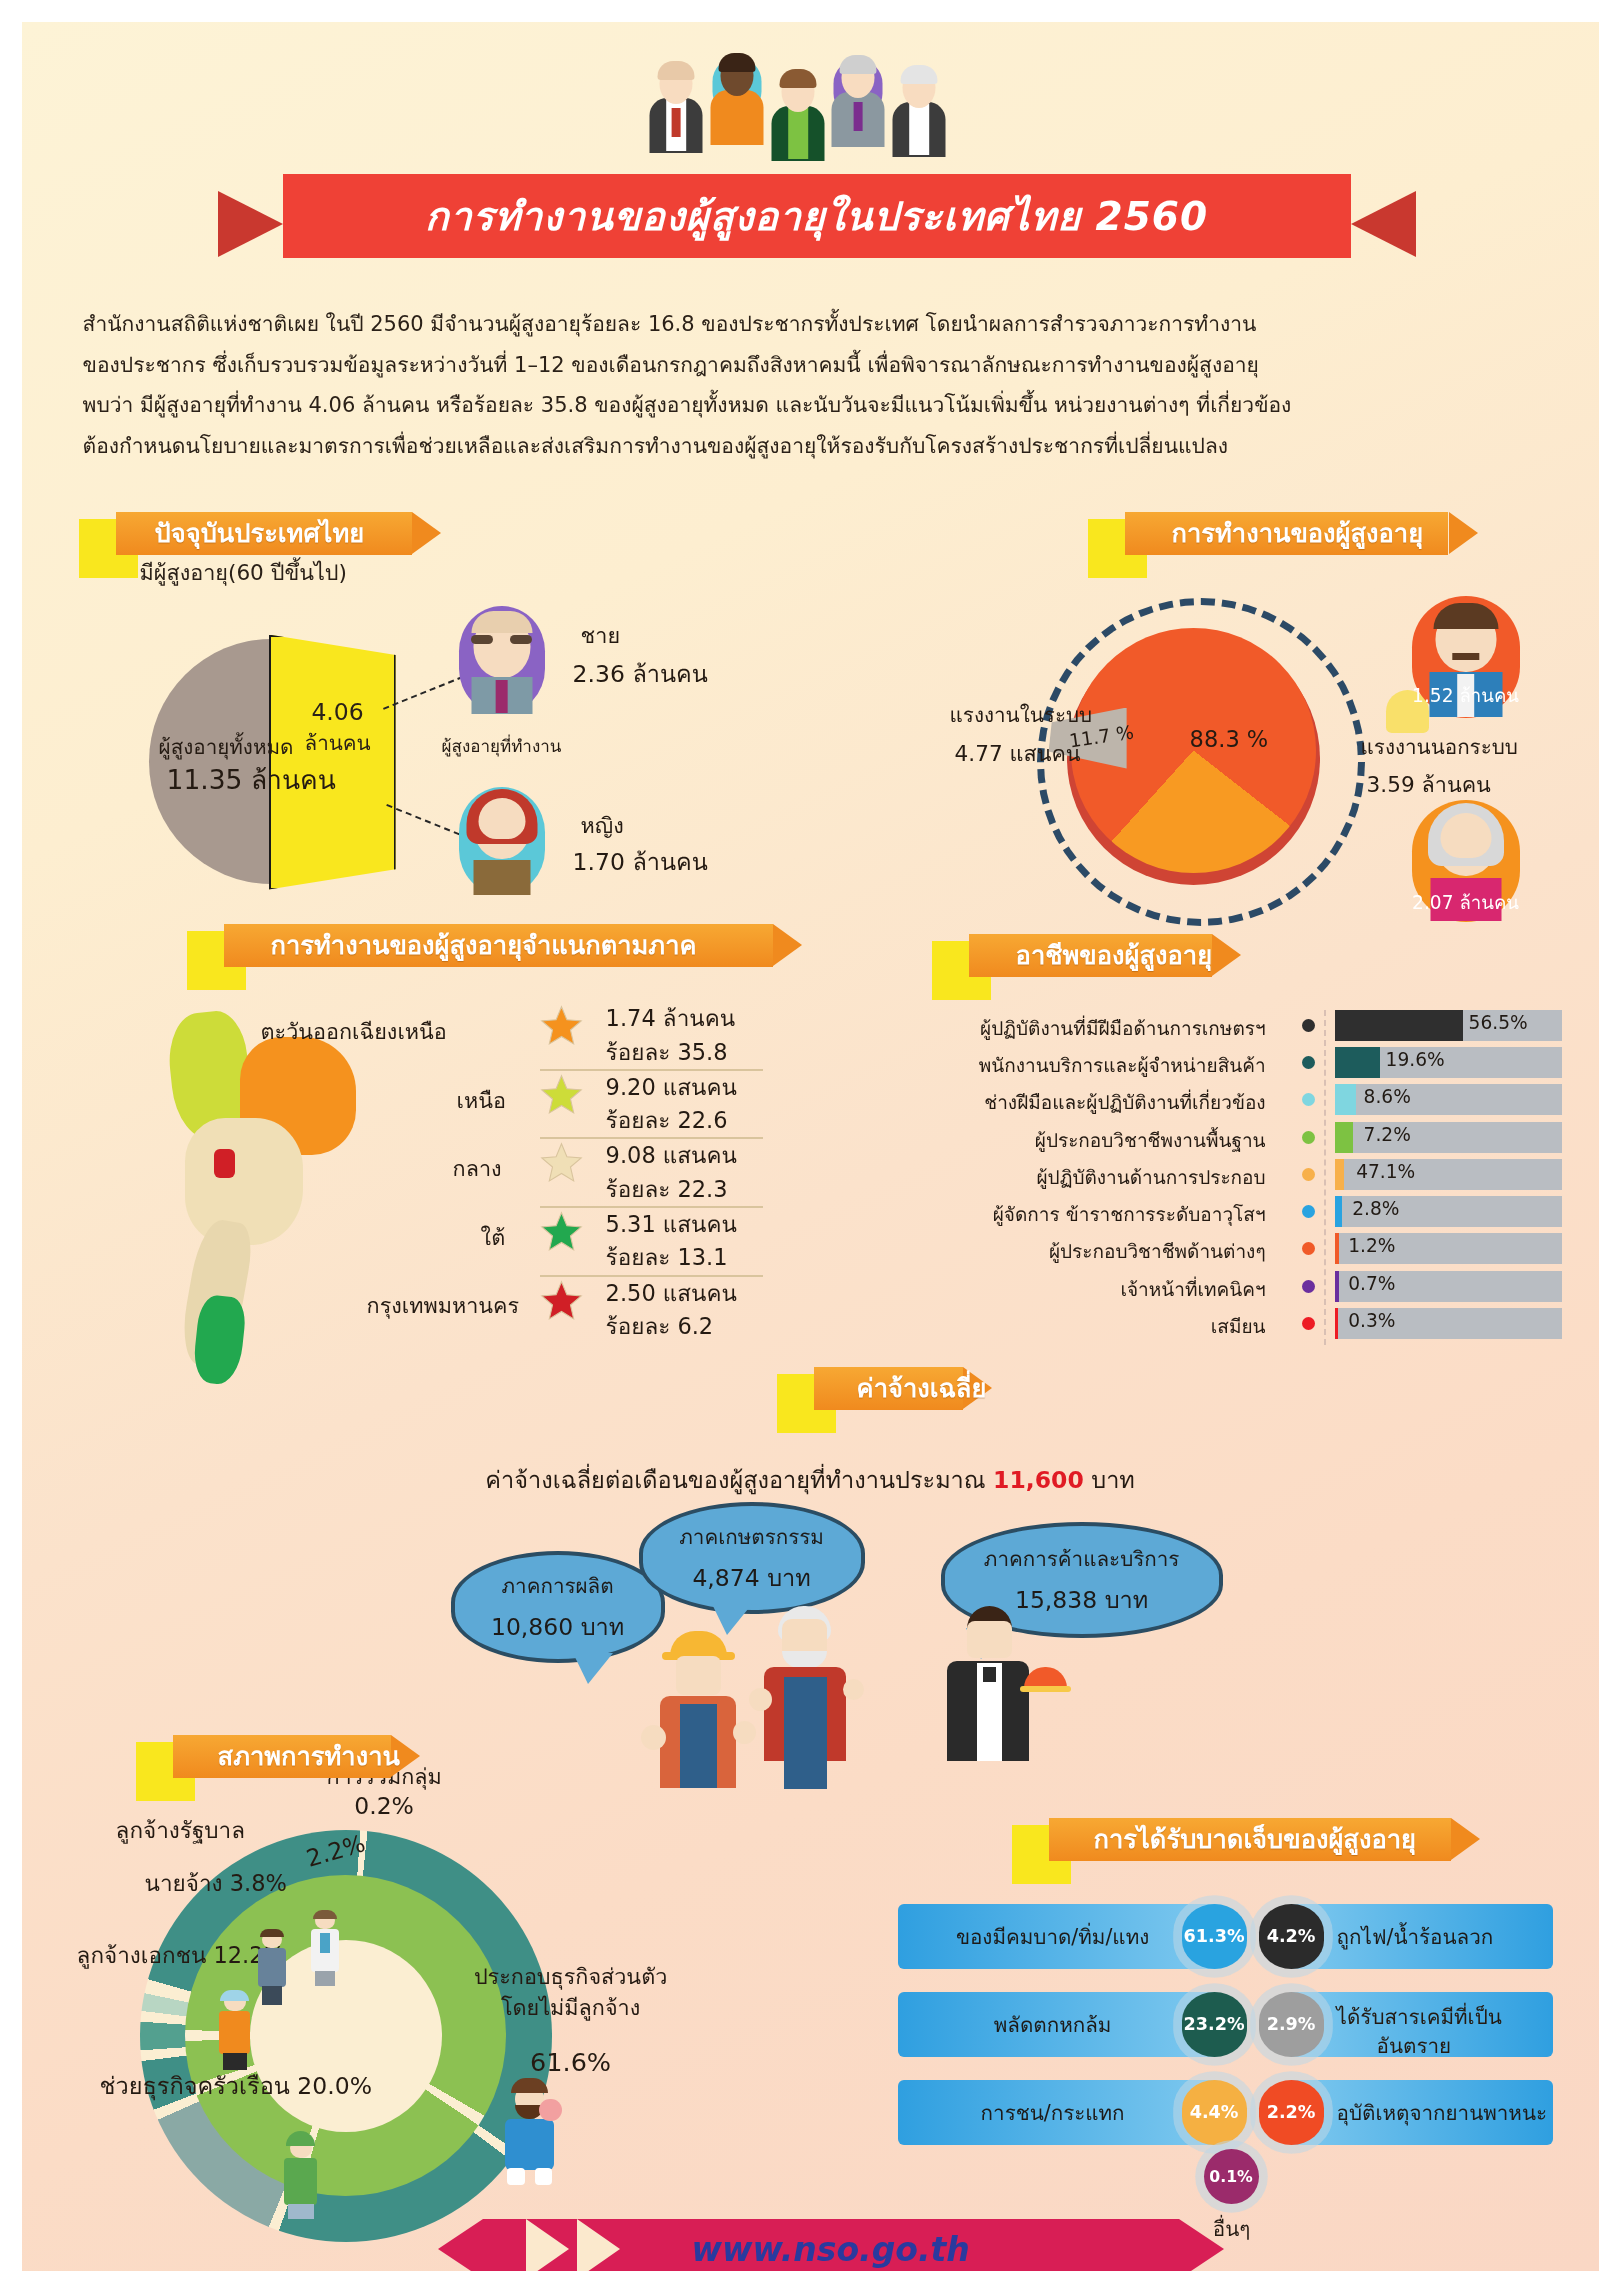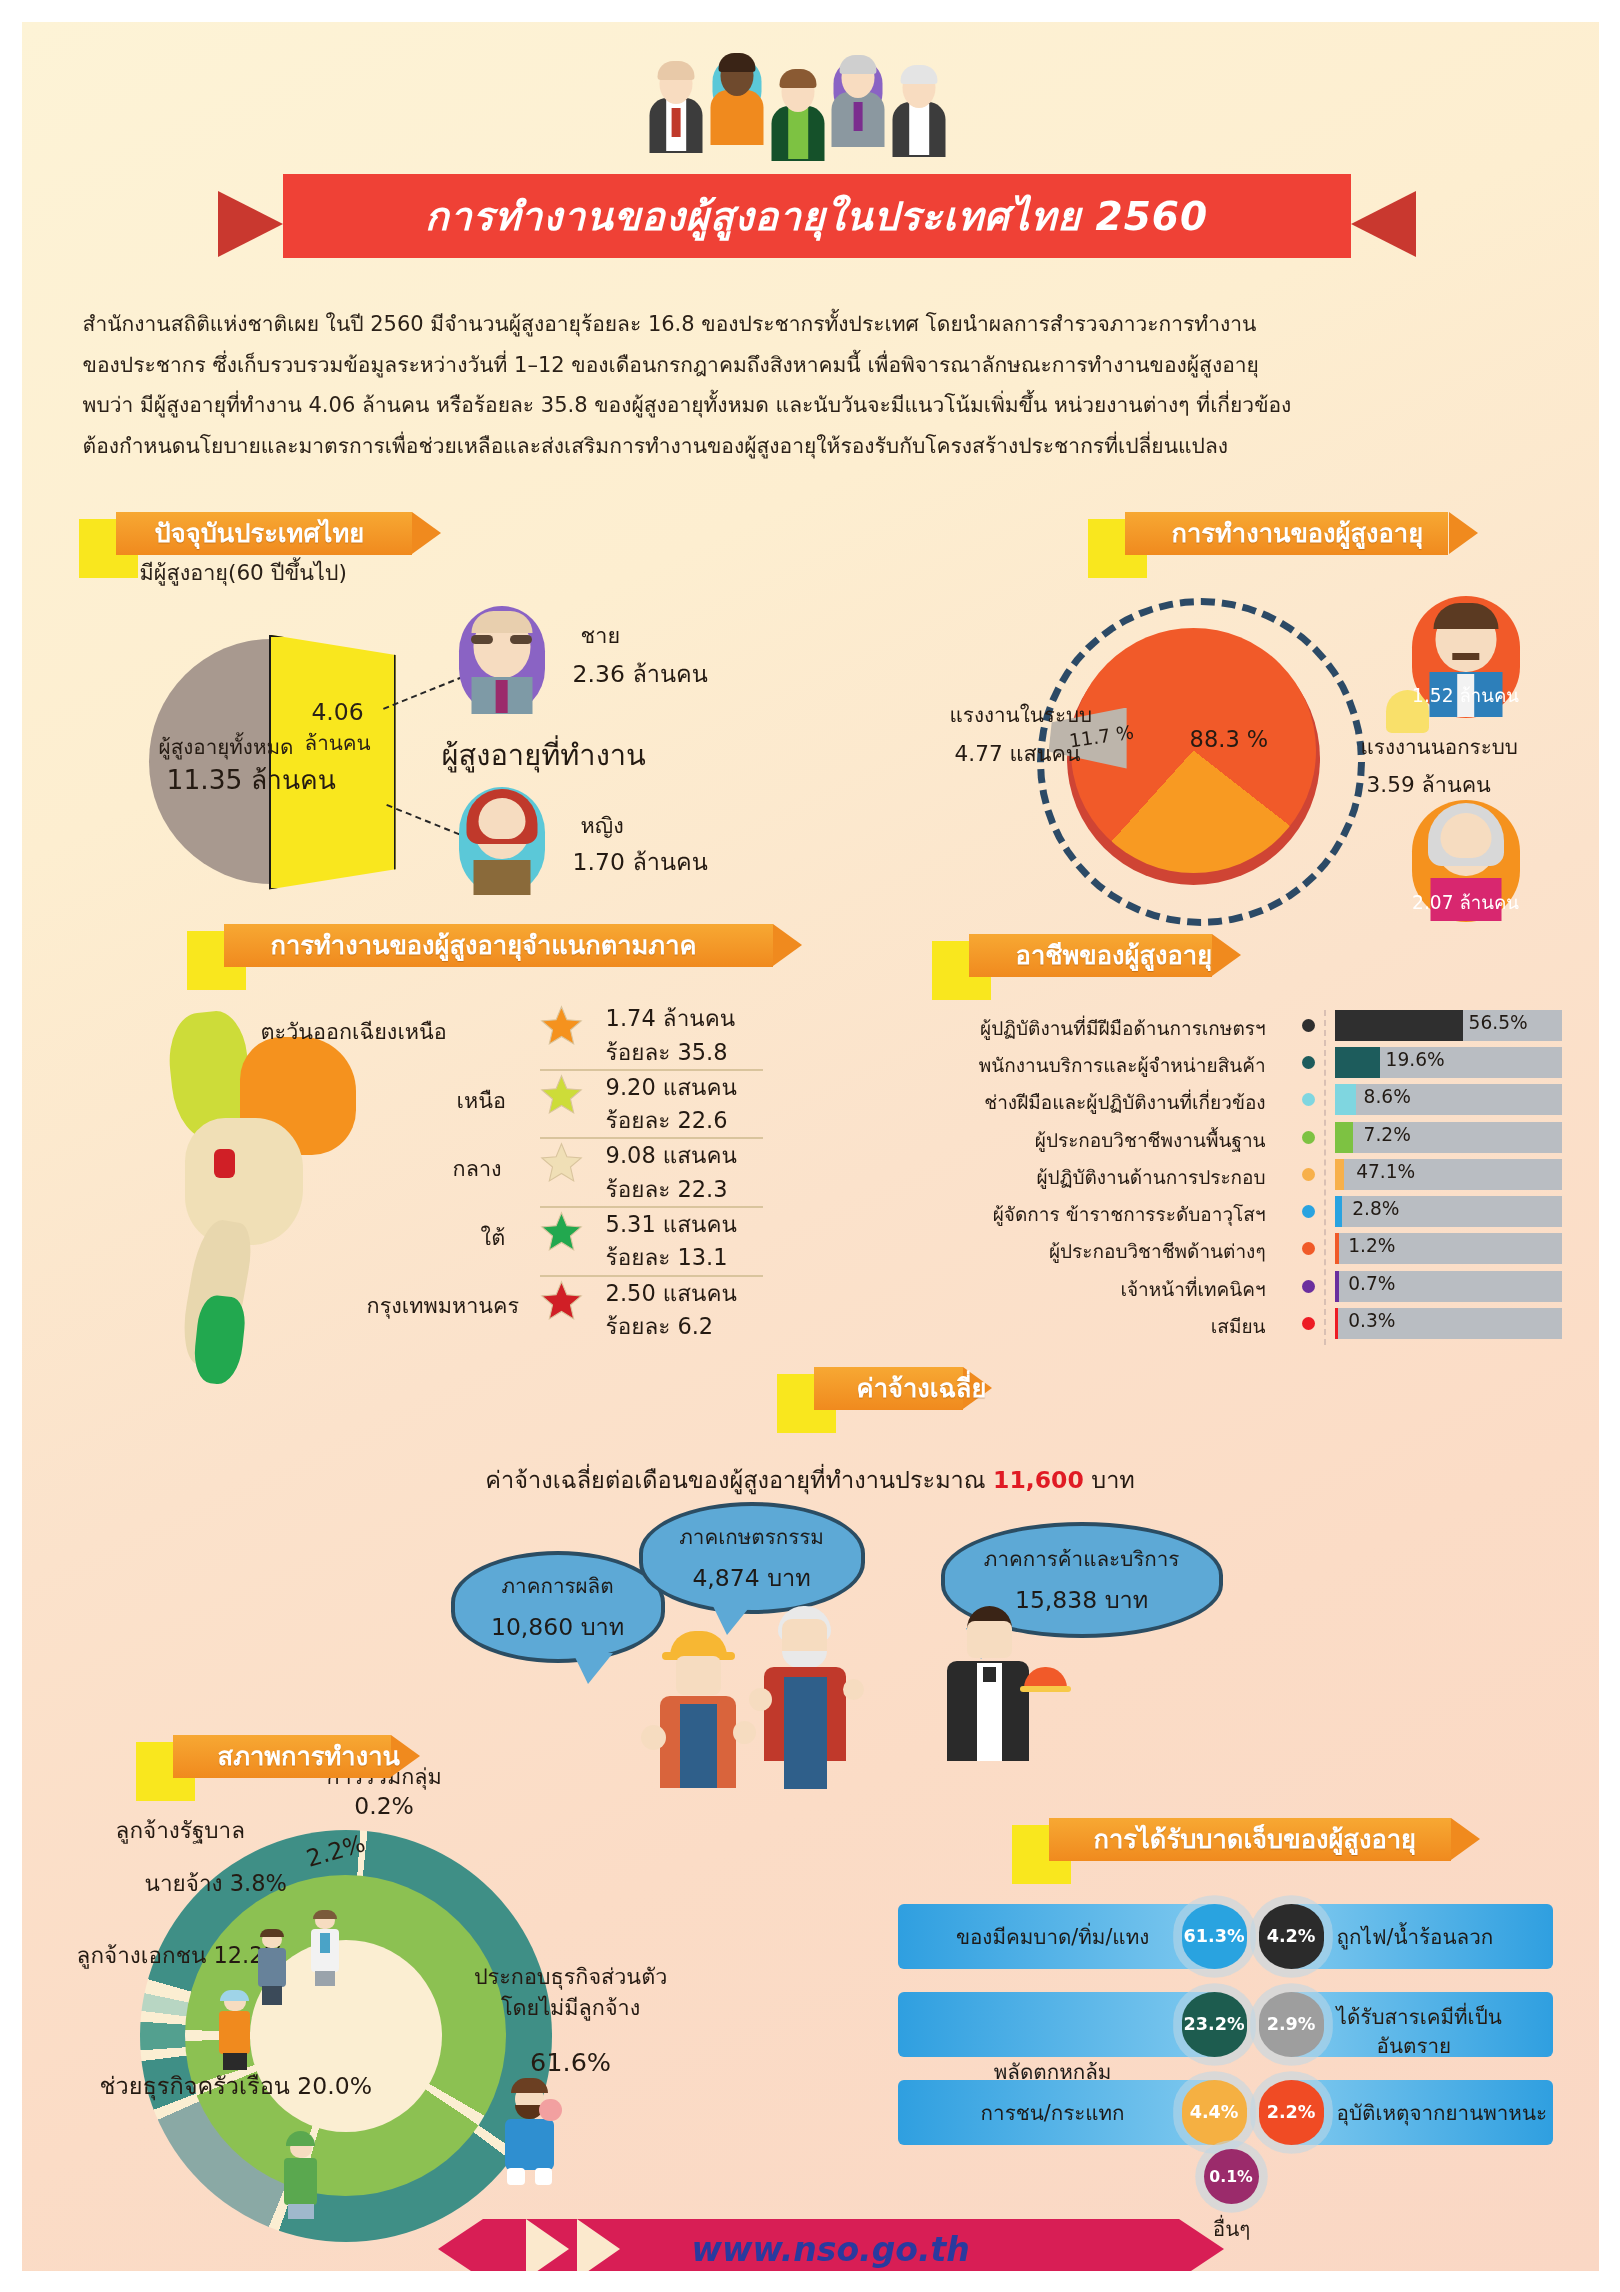--- a/index.html
+++ b/index.html
@@ -211,21 +211,21 @@
     <div style="position:absolute;left:50%;top:9.8px;transform:translateX(-50%);width:57px;height:63px;border-radius:28px/31px;background:#f6dcc0;"></div>
     <div style="position:absolute;left:50%;top:5.9px;transform:translateX(-50%);width:61px;height:21.6px;border-radius:30px 30px 0 0;background:#e8cfae;"></div>
     <div style="position:absolute;left:12.7px;top:29px;width:21.6px;height:9.8px;border-radius:4.9px;background:#5a4432;"></div>
     <div style="position:absolute;right:12.7px;top:29px;width:21.6px;height:9.8px;border-radius:4.9px;background:#5a4432;"></div>
     <div style="position:absolute;left:50%;top:71px;transform:translateX(-50%);width:61px;height:37px;background:#7e9aa6;"></div>
     <div style="position:absolute;left:50%;top:74px;transform:translateX(-50%);width:12.7px;height:33px;background:#9b2b6b;"></div>
   </div>
   <div class="t" style="left:559px;top:596px;font-size:21.6px;">ชาย</div>
   <div class="t" style="left:551px;top:633px;font-size:23.5px;">2.36 ล้านคน</div>
 
-  <div class="t" style="left:420px;top:710px;font-size:29px;">ผู้สูงอายุที่ทำงาน</div>
+  <div class="t" style="left:420px;top:710px;font-size:17px;">ผู้สูงอายุที่ทำงาน</div>
 
   <div class="avbub" style="left:437px;top:765px;width:86px;height:108px;background:#5bc8d8;">
     <div style="position:absolute;left:50%;top:9.8px;transform:translateX(-50%);width:57px;height:63px;border-radius:28px/31px;background:#f6dcc0;"></div>
     <div style="position:absolute;left:50%;top:2px;transform:translateX(-50%);width:71px;height:55px;border-radius:35px 35px 11.8px 11.8px;background:#c0392b;"></div>
     <div style="position:absolute;left:50%;top:11.8px;transform:translateX(-50%);width:47px;height:41px;border-radius:23.5px 23.5px 17.6px 17.6px;background:#f6dcc0;"></div>
     <div style="position:absolute;left:50%;top:73px;transform:translateX(-50%);width:57px;height:35px;background:#8a6a3a;"></div>
   </div>
   <div class="t" style="left:559px;top:786px;font-size:21.6px;">หญิง</div>
   <div class="t" style="left:551px;top:821px;font-size:23.5px;">1.70 ล้านคน</div>
 
@@ -556,21 +556,21 @@
     <div class="lbl" style="left:82px;">การได้รับบาดเจ็บของผู้สูงอายุ</div>
   </div>
 
   <div class="inj injL" style="left:876px;top:1882px;width:323px;"></div>
   <div class="injtxt" style="left:894px;top:1882px;width:274px;justify-content:center;">ของมีคมบาด/ทิ่ม/แทง</div>
   <div class="injbadge" style="left:1160px;top:1882px;width:65px;height:65px;background:#29a3e0;">
     <span>61.3%</span>
   </div>
 
   <div class="inj injL" style="left:876px;top:1970px;width:323px;"></div>
-  <div class="injtxt" style="left:894px;top:1970px;width:274px;justify-content:center;margin-top:47px;">พลัดตกหกล้ม</div>
+  <div class="injtxt" style="left:894px;top:1970px;width:274px;justify-content:center;">พลัดตกหกล้ม</div>
   <div class="injbadge" style="left:1160px;top:1970px;width:65px;height:65px;background:#1d5c4f;">
     <span>23.2%</span>
   </div>
 
   <div class="inj injL" style="left:876px;top:2058px;width:323px;"></div>
   <div class="injtxt" style="left:894px;top:2058px;width:274px;justify-content:center;">การชน/กระแทก</div>
   <div class="injbadge" style="left:1160px;top:2058px;width:65px;height:65px;background:#f5b042;">
     <span>4.4%</span>
   </div>
 

